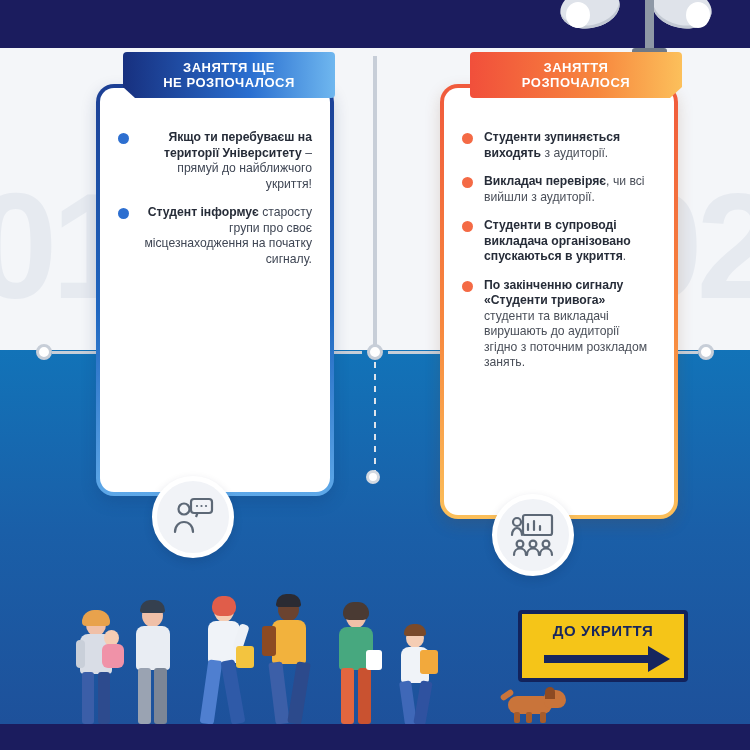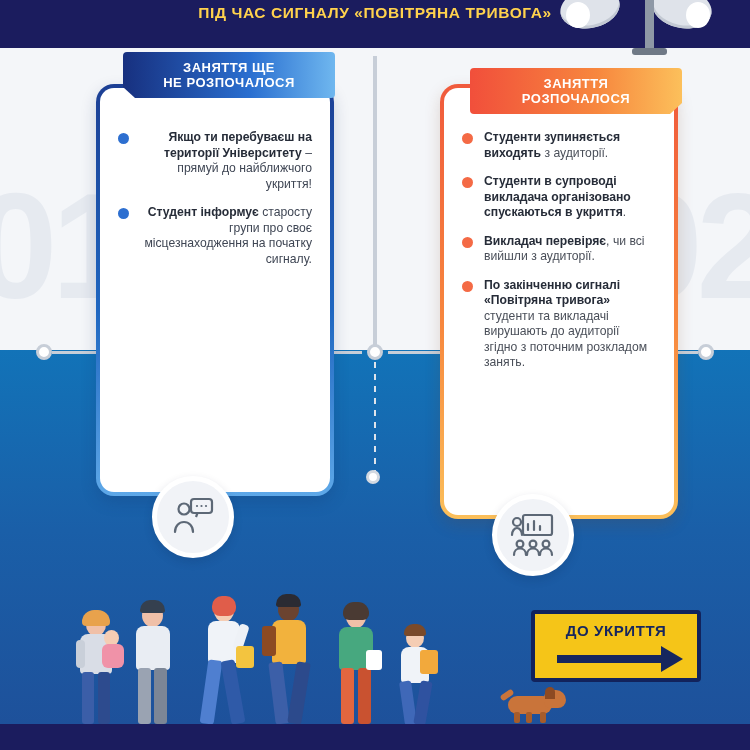--- a/index.html
+++ b/index.html
@@ -144,21 +144,21 @@
     padding-top: 8px;
     z-index: 6;
   }
   .ribbon-left {
     left: 123px; top: 52px; width: 212px;
     background: linear-gradient(90deg, #17307f 0%, #2a6fd0 60%, #6fb7ef 100%);
     clip-path: polygon(0 0, 100% 0, 100% 100%, 12px 100%, 0 76%);
     border-radius: 4px 4px 4px 0;
   }
   .ribbon-right {
-    left: 470px; top: 68px; width: 212px;
+    left: 470px; top: 52px; width: 212px;
     background: linear-gradient(90deg, #f14f3b 0%, #f7873e 60%, #fcc05b 100%);
     clip-path: polygon(0 0, 100% 0, 100% 76%, calc(100% - 12px) 100%, 0 100%);
     border-radius: 4px 4px 0 4px;
   }
 
   
   ul.bullets { list-style: none; }
   ul.bullets li {
     position: relative;
     padding-left: 22px;
@@ -192,21 +192,20 @@
   .badge-right { left: 492px; top: 494px; }
 
   
   .sign {
     position: absolute; left: 518px; top: 610px;
     width: 170px; height: 72px;
     background: #f5c518;
     border: 4px solid #12235c;
     border-radius: 4px;
     z-index: 7;
-    margin-left: 13px;
   }
   .sign-text {
     position: absolute; left: 0; top: 8px; width: 100%;
     text-align: center;
     font-size: 15px; font-weight: 700; color: #16265e;
     letter-spacing: .6px;
   }
   .sign-arrow {
     position: absolute; left: 22px; top: 41px; width: 104px; height: 8px;
     background: #16265e;
@@ -238,21 +237,20 @@
 <body>
 
 <div id="stage">
 
   <div class="band-white"></div>
   <div class="band-blue"></div>
   <div class="ghost-num ghost-left">01</div>
   <div class="ghost-num ghost-right">02</div>
 
   <div class="band-top"></div>
-  <div class="header-title">ПІД ЧАС СИГНАЛУ «ПОВІТРЯНА ТРИВОГА»</div>
 
   <div>
     <div class="horn horn-l"></div>
     <div class="horn horn-r"></div>
     <div class="horn-cap horn-cap-l"></div>
     <div class="horn-cap horn-cap-r"></div>
     <div class="pole"></div>
     <div class="pole-foot"></div>
   </div>
 
@@ -279,23 +277,23 @@
   </div>
   <div class="ribbon ribbon-left">
     <div>ЗАНЯТТЯ ЩЕ</div>
     <div>НЕ РОЗПОЧАЛОСЯ</div>
   </div>
 
   <div class="card card-right">
     <div class="card-inner">
       <ul class="bullets">
         <li><span><span class="b">Студенти зупиняється виходять</span> з аудиторії.</span></li>
+        <li><span><span class="b">Викладач перевіряє</span>, чи всі вийшли з аудиторії.</span></li>
         <li><span><span class="b">Студенти в супроводі викладача організовано спускаються в укриття</span>.</span></li>
-        <li><span><span class="b">Викладач перевіряє</span>, чи всі вийшли з аудиторії.</span></li>
-        <li><span><span class="b">По закінченню сигналі «Повітряна тривога»</span> студенти та викладачі вирушають до аудиторії згідно з поточним розкладом занять.</span></li>
+        <li><span><span class="b">По закінченню сигналу «Студенти тривога»</span> студенти та викладачі вирушають до аудиторії згідно з поточним розкладом занять.</span></li>
       </ul>
     </div>
   </div>
   <div class="ribbon ribbon-right">
     <div>ЗАНЯТТЯ</div>
     <div>РОЗПОЧАЛОСЯ</div>
   </div>
 
   <div class="badge badge-left">
     <svg width="44" height="42" viewBox="0 0 44 42" fill="none" stroke="#5d6876" stroke-width="2.2">

